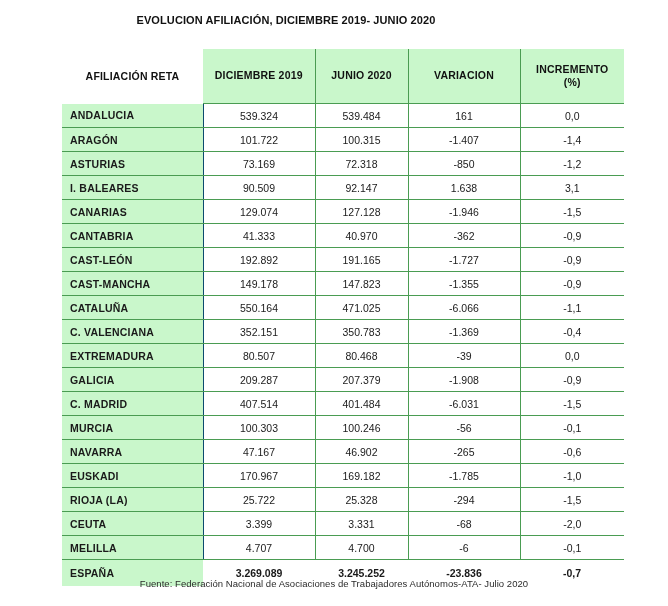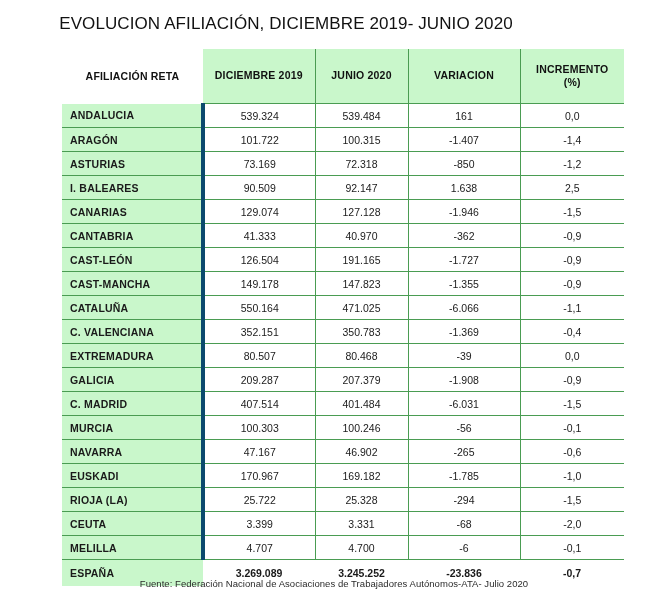--- a/index.html
+++ b/index.html
@@ -18,22 +18,22 @@
     position: relative;
     width: 668px;
     height: 606px;
   }
   .title {
     position: absolute;
     top: 14px;
     left: 0;
     width: 572px;
     text-align: center;
-    font-size: 17px;
-    font-weight: normal;
+    font-size: 11px;
+    font-weight: bold;
     letter-spacing: 0.1px;
     color: #111111;
   }
   .table-wrap {
     position: absolute;
     left: 62px;
     top: 49px;
     width: 562px;
   }
   table.data {
@@ -79,21 +79,21 @@
     font-size: 10.5px;
     vertical-align: middle;
     padding: 0 8px;
     border-bottom: 1px solid #4a9c52;
   }
   tbody td.name {
     background: #c9f7cb;
     font-weight: bold;
     text-align: left;
     letter-spacing: 0.2px;
-    border-right: 4px solid #0c4a6e;
+    border-right: 1px solid #0c4a6e;
   }
   tbody td.num {
     background: #ffffff;
     text-align: center;
     border-right: 1px solid #4a9c52;
   }
   tbody td.num.last {
     border-right: none;
   }
   tbody tr:first-child td {
@@ -171,39 +171,39 @@
             <td class="num">73.169</td>
             <td class="num">72.318</td>
             <td class="num">-850</td>
             <td class="num last">-1,2</td>
           </tr>
           <tr>
             <td class="name">I. BALEARES</td>
             <td class="num">90.509</td>
             <td class="num">92.147</td>
             <td class="num">1.638</td>
-            <td class="num last">2,5</td>
+            <td class="num last">3,1</td>
           </tr>
           <tr>
             <td class="name">CANARIAS</td>
             <td class="num">129.074</td>
             <td class="num">127.128</td>
             <td class="num">-1.946</td>
             <td class="num last">-1,5</td>
           </tr>
           <tr>
             <td class="name">CANTABRIA</td>
             <td class="num">41.333</td>
             <td class="num">40.970</td>
             <td class="num">-362</td>
             <td class="num last">-0,9</td>
           </tr>
           <tr>
             <td class="name">CAST-LEÓN</td>
-            <td class="num">126.504</td>
+            <td class="num">192.892</td>
             <td class="num">191.165</td>
             <td class="num">-1.727</td>
             <td class="num last">-0,9</td>
           </tr>
           <tr>
             <td class="name">CAST-MANCHA</td>
             <td class="num">149.178</td>
             <td class="num">147.823</td>
             <td class="num">-1.355</td>
             <td class="num last">-0,9</td>

